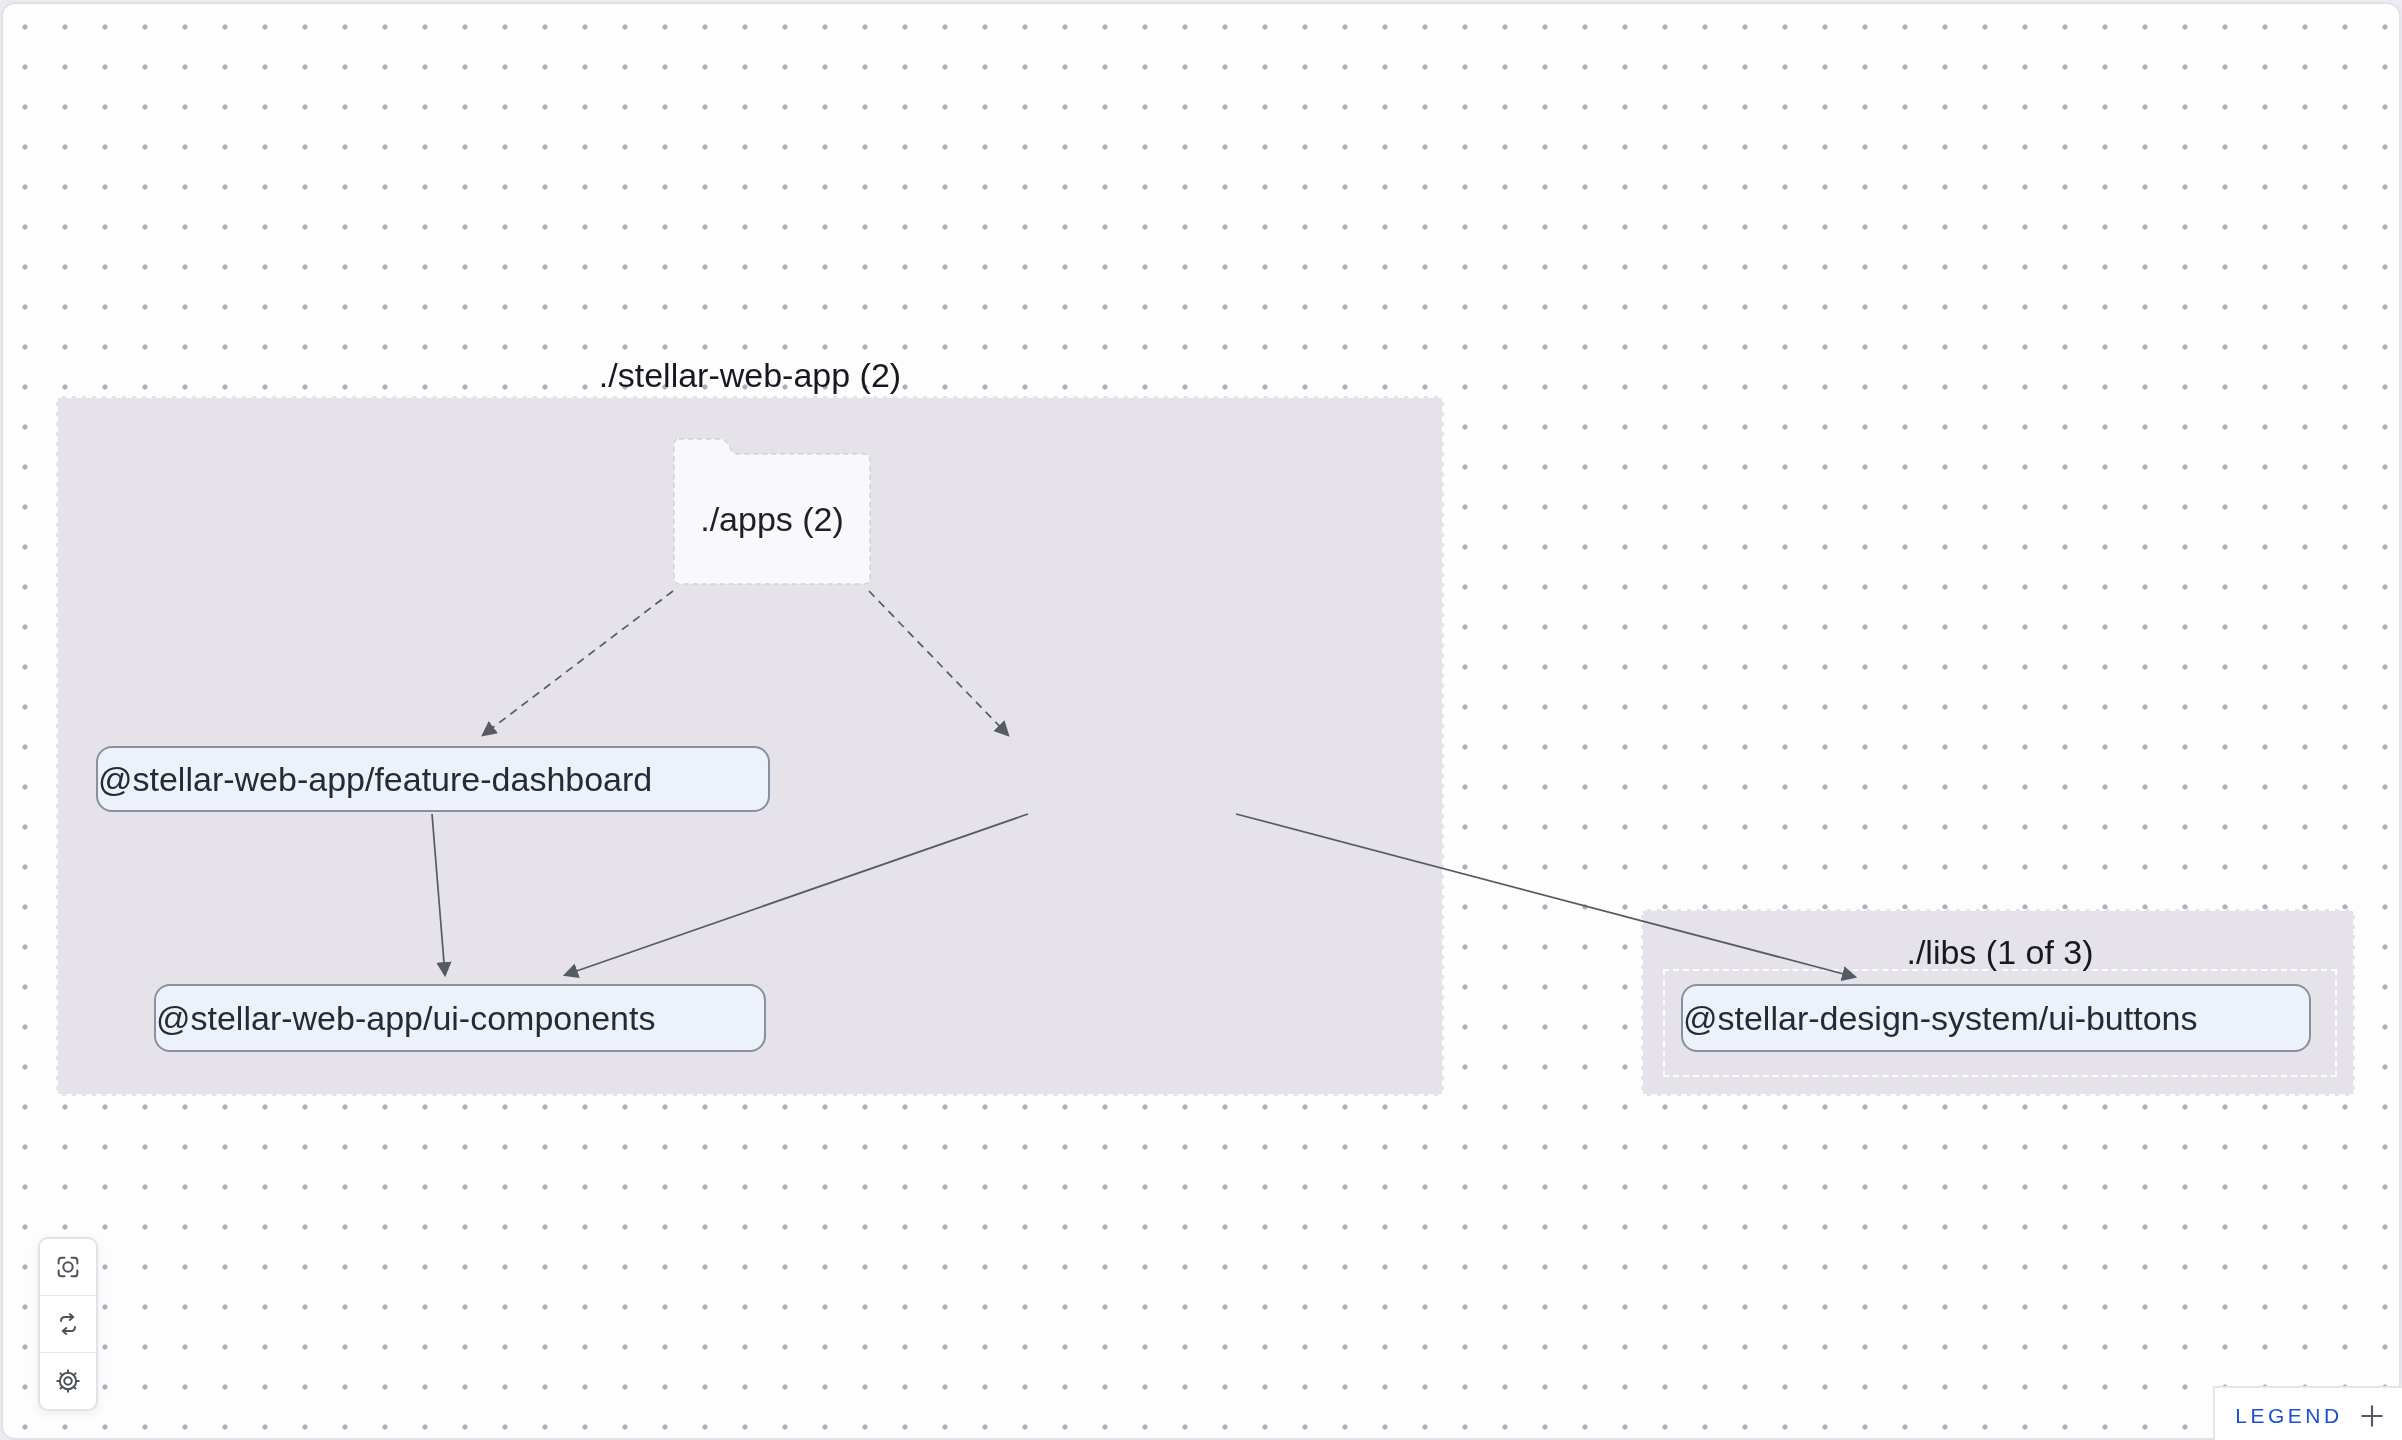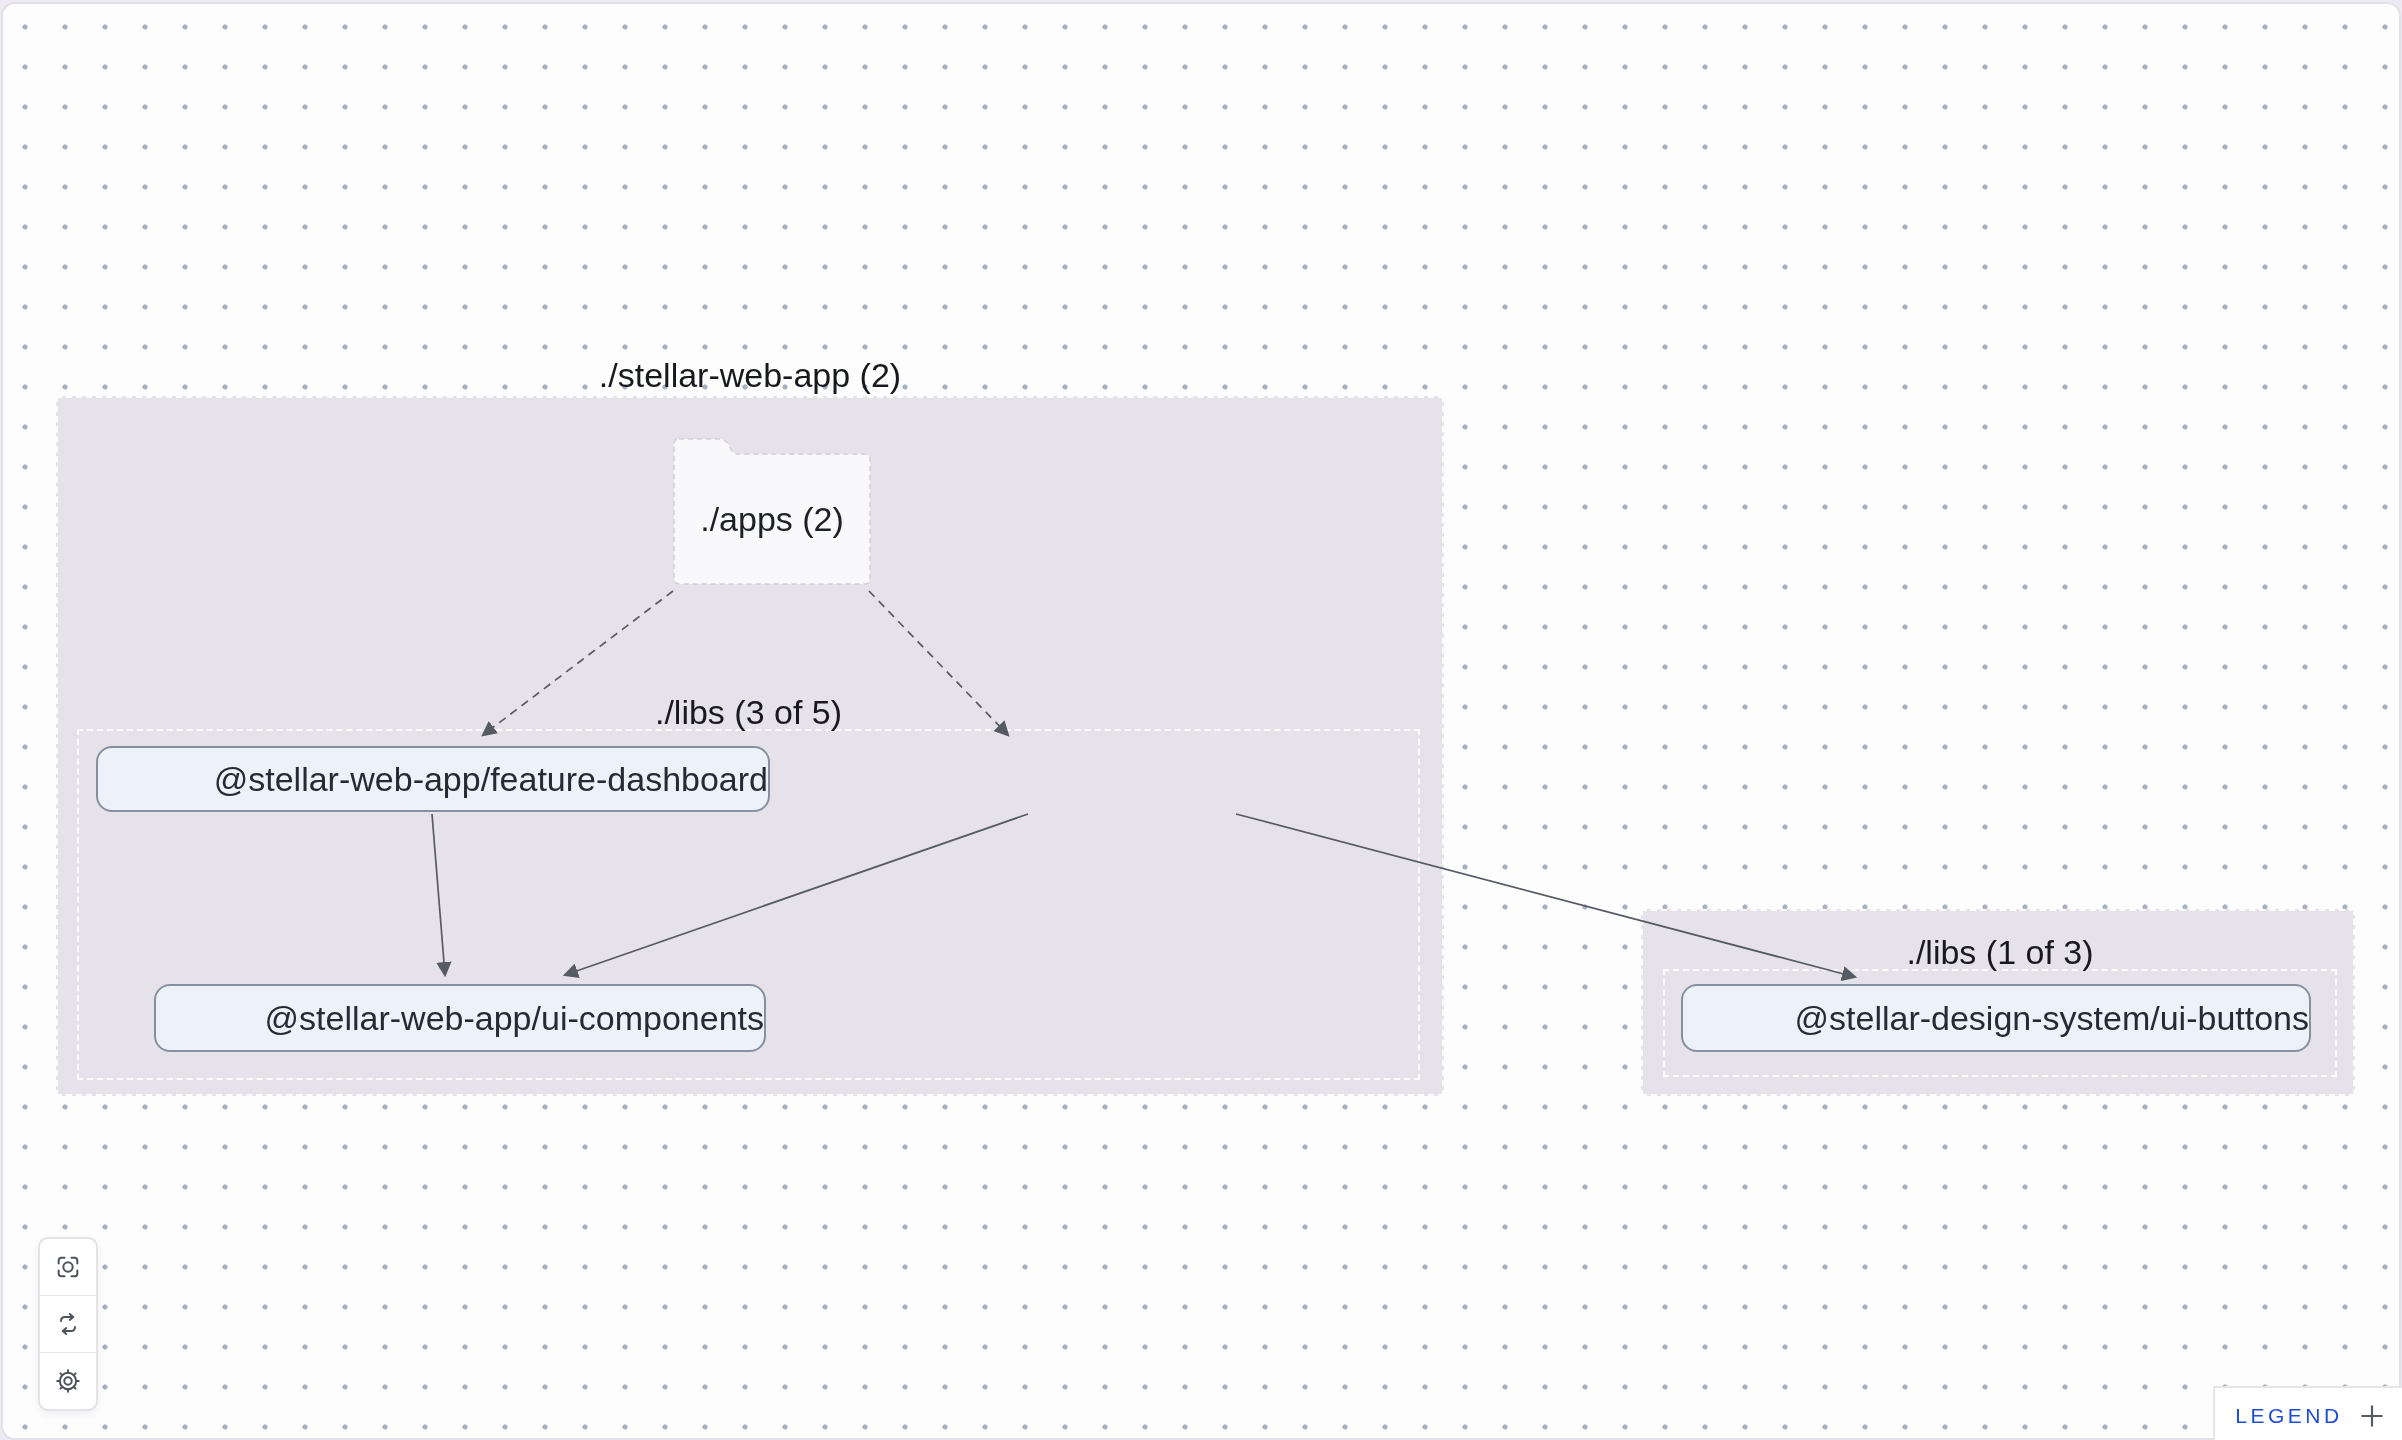--- a/index.html
+++ b/index.html
@@ -22,25 +22,24 @@
   .group-label, .subgroup-label{
     position:absolute;left:0;width:100%;text-align:center;
     font-size:34px;color:#17191f;white-space:nowrap;line-height:38px;
   }
   .group-label{top:-42px;}
   .subgroup{
     position:absolute;border:2px dashed rgba(255,255,255,.9);
   }
   .subgroup-label{top:-38px;}
   .node{
-    position:absolute;display:flex;align-items:center;justify-content:flex-end;
+    position:absolute;display:flex;align-items:center;justify-content:flex-start;
     background:#edf1f9;border:2px solid #87909f;border-radius:16px;
     font-size:34px;color:#262a31;white-space:nowrap;
     box-sizing:border-box;
-    padding-left:36px;
   }
   .folder-wrap{position:absolute;}
   svg.edges{position:absolute;left:0;top:0;pointer-events:none;}
   svg.edges line{pointer-events:stroke;}
   .toolbar{
     position:absolute;left:35px;top:1233px;width:60px;height:174px;
     background:#ffffff;border:2px solid #e3e2e7;border-radius:10px;
     box-shadow:0 3px 8px rgba(40,40,60,.07);
     display:flex;flex-direction:column;box-sizing:border-box;
   }
@@ -62,23 +61,20 @@
   .legend svg{stroke:#565b63;stroke-width:2;stroke-linecap:round;}
 </style>
 </head>
 <body>
 
 <div class="canvas">
 
   <div class="group" style="left:53px;top:392px;width:1384px;height:696px;">
     <div class="group-label">./stellar-web-app (2)</div>
 
-    <div class="subgroup" style="left:19px;top:331px;width:1339px;height:347px;">
-      <div class="subgroup-label">./libs (3 of 5)</div>
-    </div>
   </div>
 
   <div class="group" style="left:1638px;top:905px;width:710px;height:183px;">
 
     <div class="subgroup" style="left:20px;top:58px;width:670px;height:104px;">
       <div class="subgroup-label">./libs (1 of 3)</div>
     </div>
   </div>
 
   <svg class="edges" width="2402" height="1440" viewBox="0 0 2402 1440">

